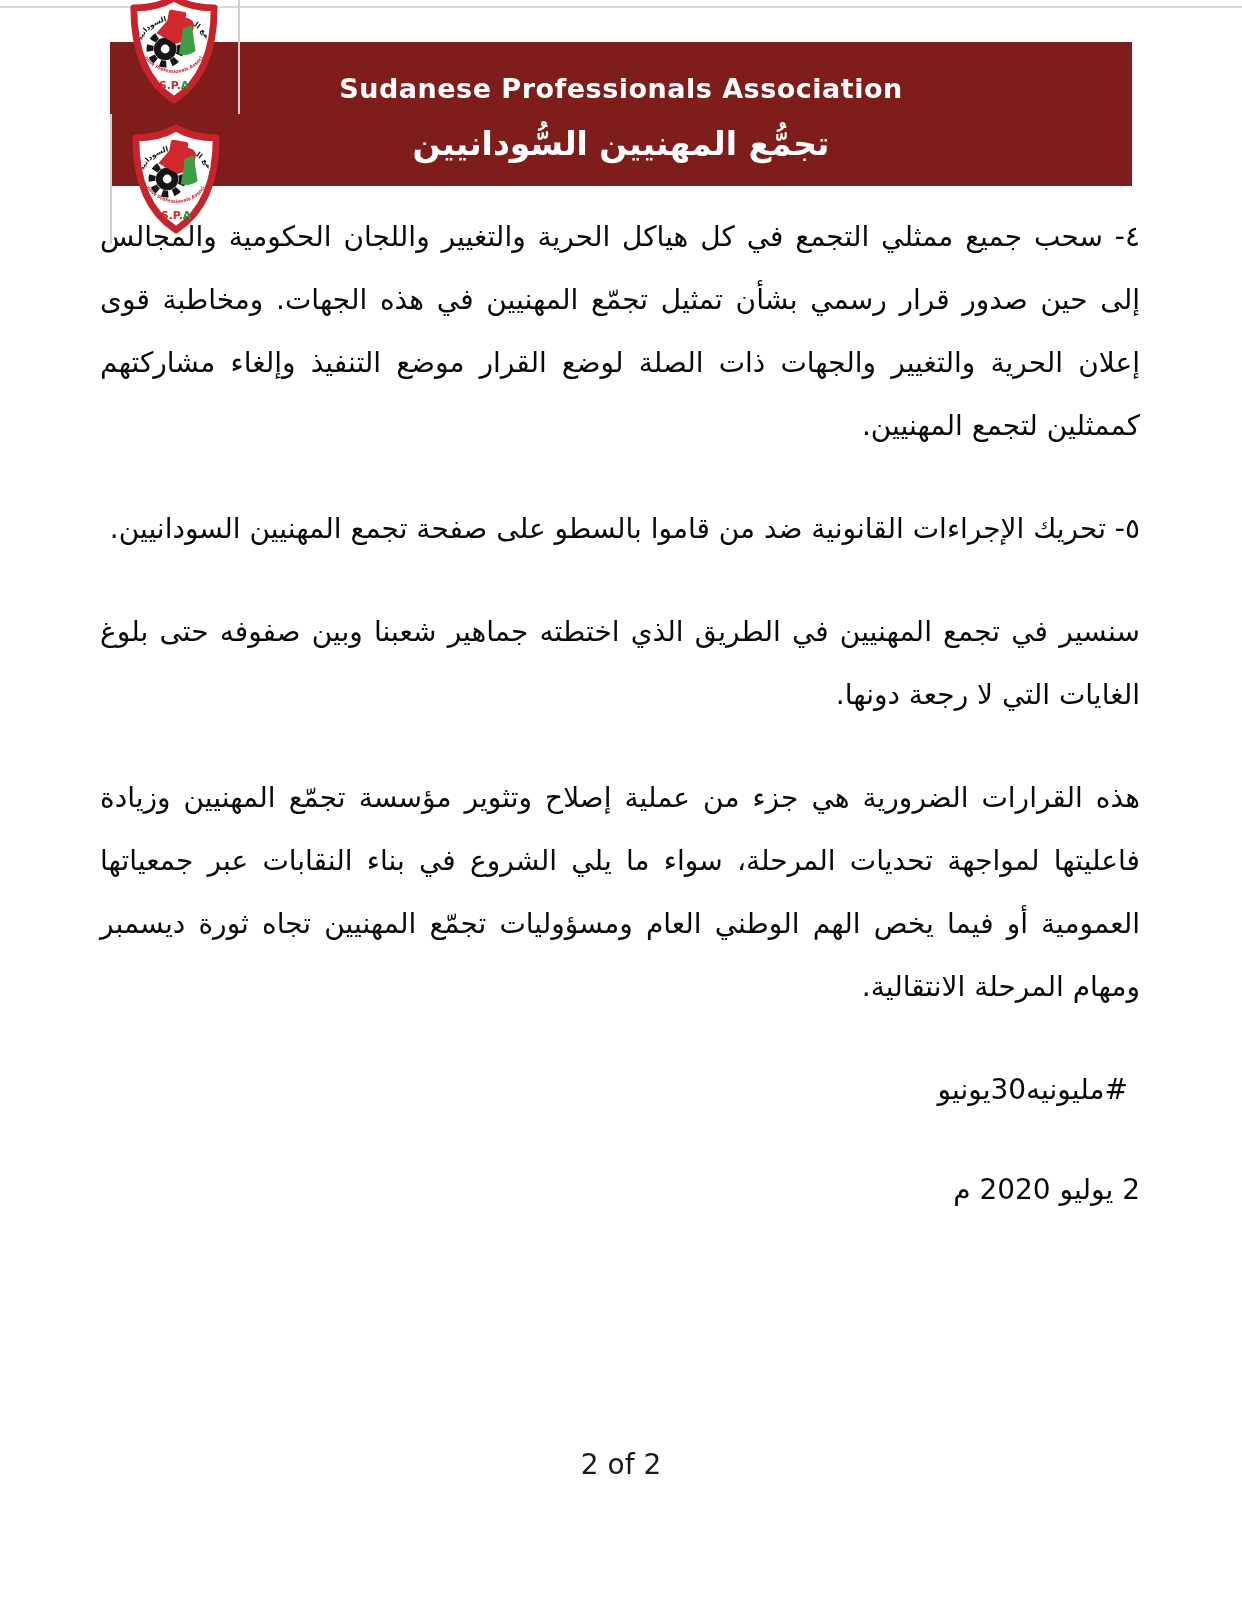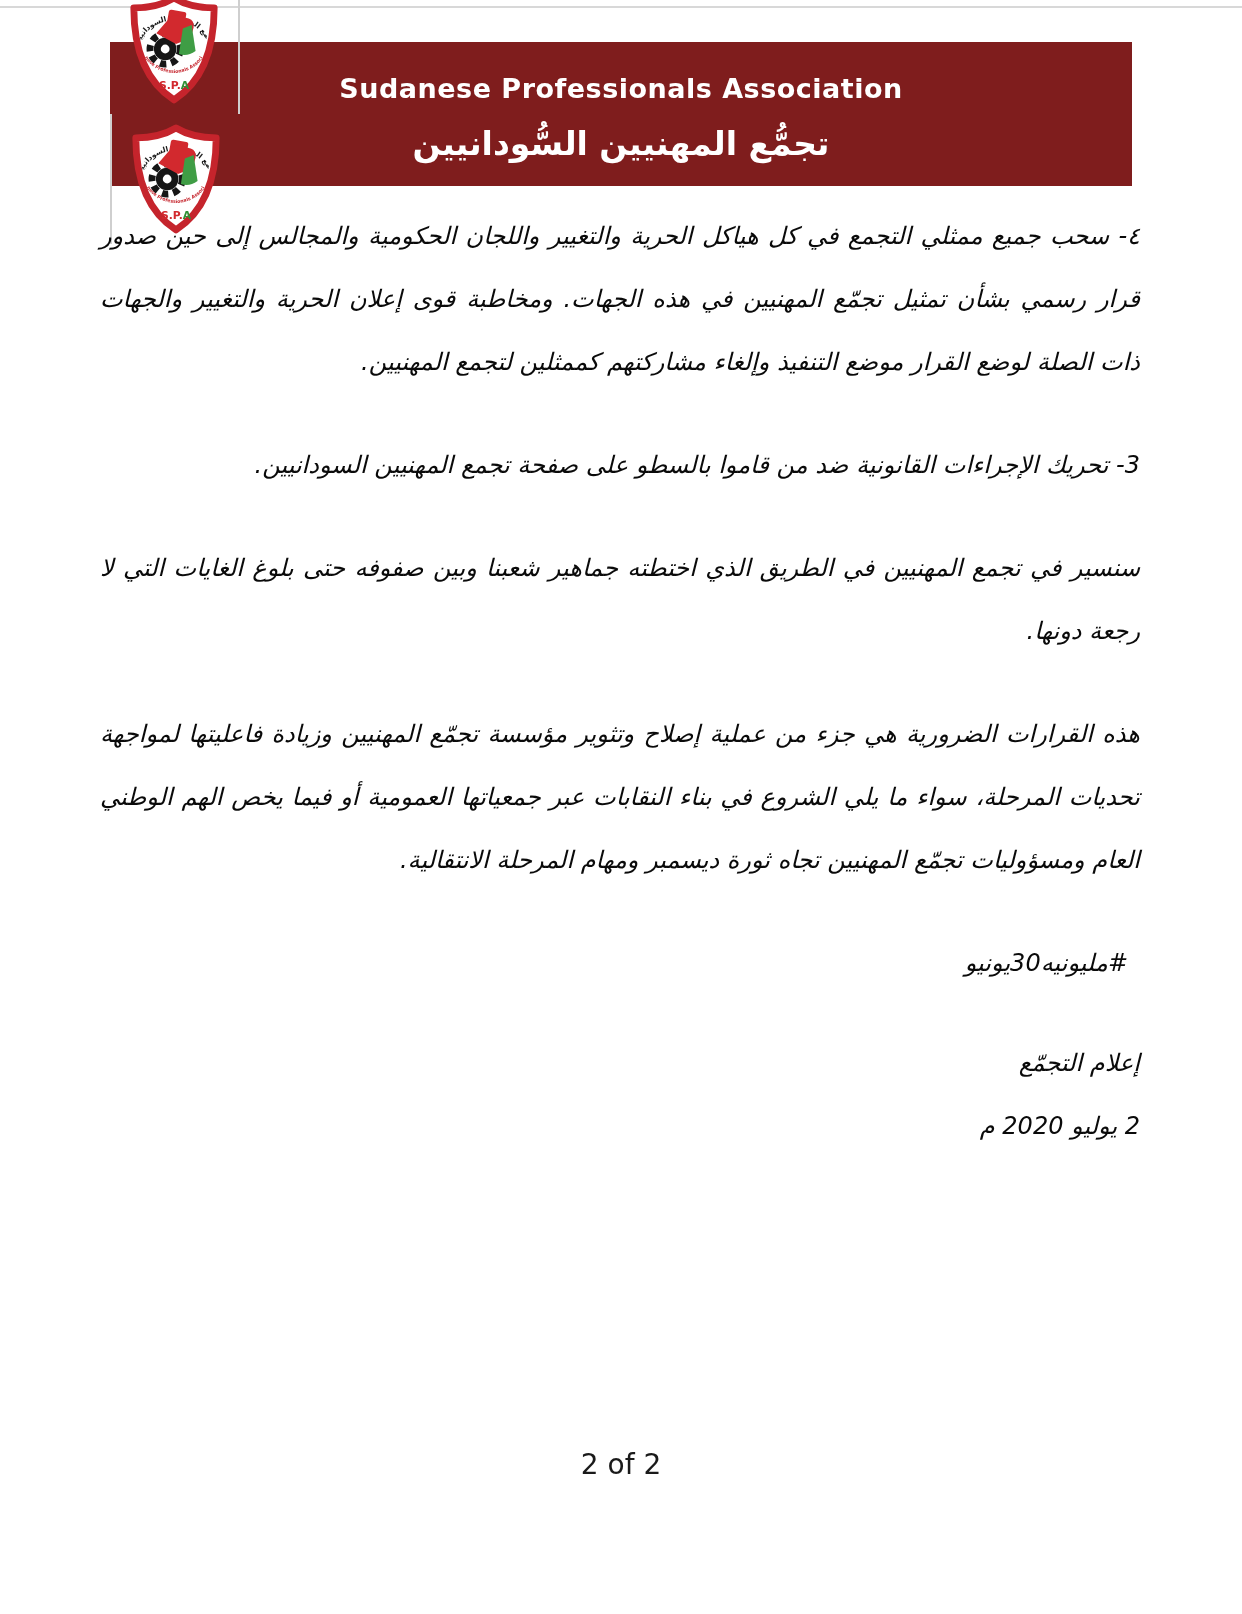--- a/index.html
+++ b/index.html
@@ -73,24 +73,23 @@
   .doc-body {
     position: absolute;
     top: 205px;
     left: 100px;
     right: 102px;
     direction: rtl;
     color: #0a0a0a;
   }
   .doc-body p {
     margin: 0 0 40px 0;
-    font-size: 24px;
+    font-size: 28px;
     line-height: 63px;
     text-align: justify;
-    font-style: italic;
   }
   .hashtags p, .signature p {
     margin: 0;
     text-align: right;
   }
   .hashtags { margin: 2px 12px 37px 0; }
   .signature { margin: 0; }
 
   
   .page-footer {
@@ -154,30 +153,29 @@
     </div>
     <div class="logo-cell right">
       <svg class="spa-logo" viewBox="0 0 100 112">
         <use href="#spa-logo-def"></use>
       </svg>
     </div>
   </header>
 
   <main class="doc-body">
     <p>٤- سحب جميع ممثلي التجمع في كل هياكل الحرية والتغيير واللجان الحكومية والمجالس إلى حين صدور قرار رسمي بشأن تمثيل تجمّع المهنيين في هذه الجهات. ومخاطبة قوى إعلان الحرية والتغيير والجهات ذات الصلة لوضع القرار موضع التنفيذ وإلغاء مشاركتهم كممثلين لتجمع المهنيين.</p>
-    <p>3- تحريك الإجراءات القانونية ضد من قاموا بالسطو على صفحة تجمع المهنيين السودانيين.</p>
+    <p>٥- تحريك الإجراءات القانونية ضد من قاموا بالسطو على صفحة تجمع المهنيين السودانيين.</p>
     <p>سنسير في تجمع المهنيين في الطريق الذي اختطته جماهير شعبنا وبين صفوفه حتى بلوغ الغايات التي لا رجعة دونها.</p>
     <p>هذه القرارات الضرورية هي جزء من عملية إصلاح وتثوير مؤسسة تجمّع المهنيين وزيادة فاعليتها لمواجهة تحديات المرحلة، سواء ما يلي الشروع في بناء النقابات عبر جمعياتها العمومية أو فيما يخص الهم الوطني العام ومسؤوليات تجمّع المهنيين تجاه ثورة ديسمبر ومهام المرحلة الانتقالية.</p>
 
     <div class="hashtags">
       <p>#مليونيه30يونيو</p>
     </div>
 
     <div class="signature">
-      <p>إعلام التجمّع</p>
       <p>2 يوليو 2020 م</p>
     </div>
   </main>
 
   <footer class="page-footer">
     <span>2 of 2</span>
   </footer>
 
 </div>
 

